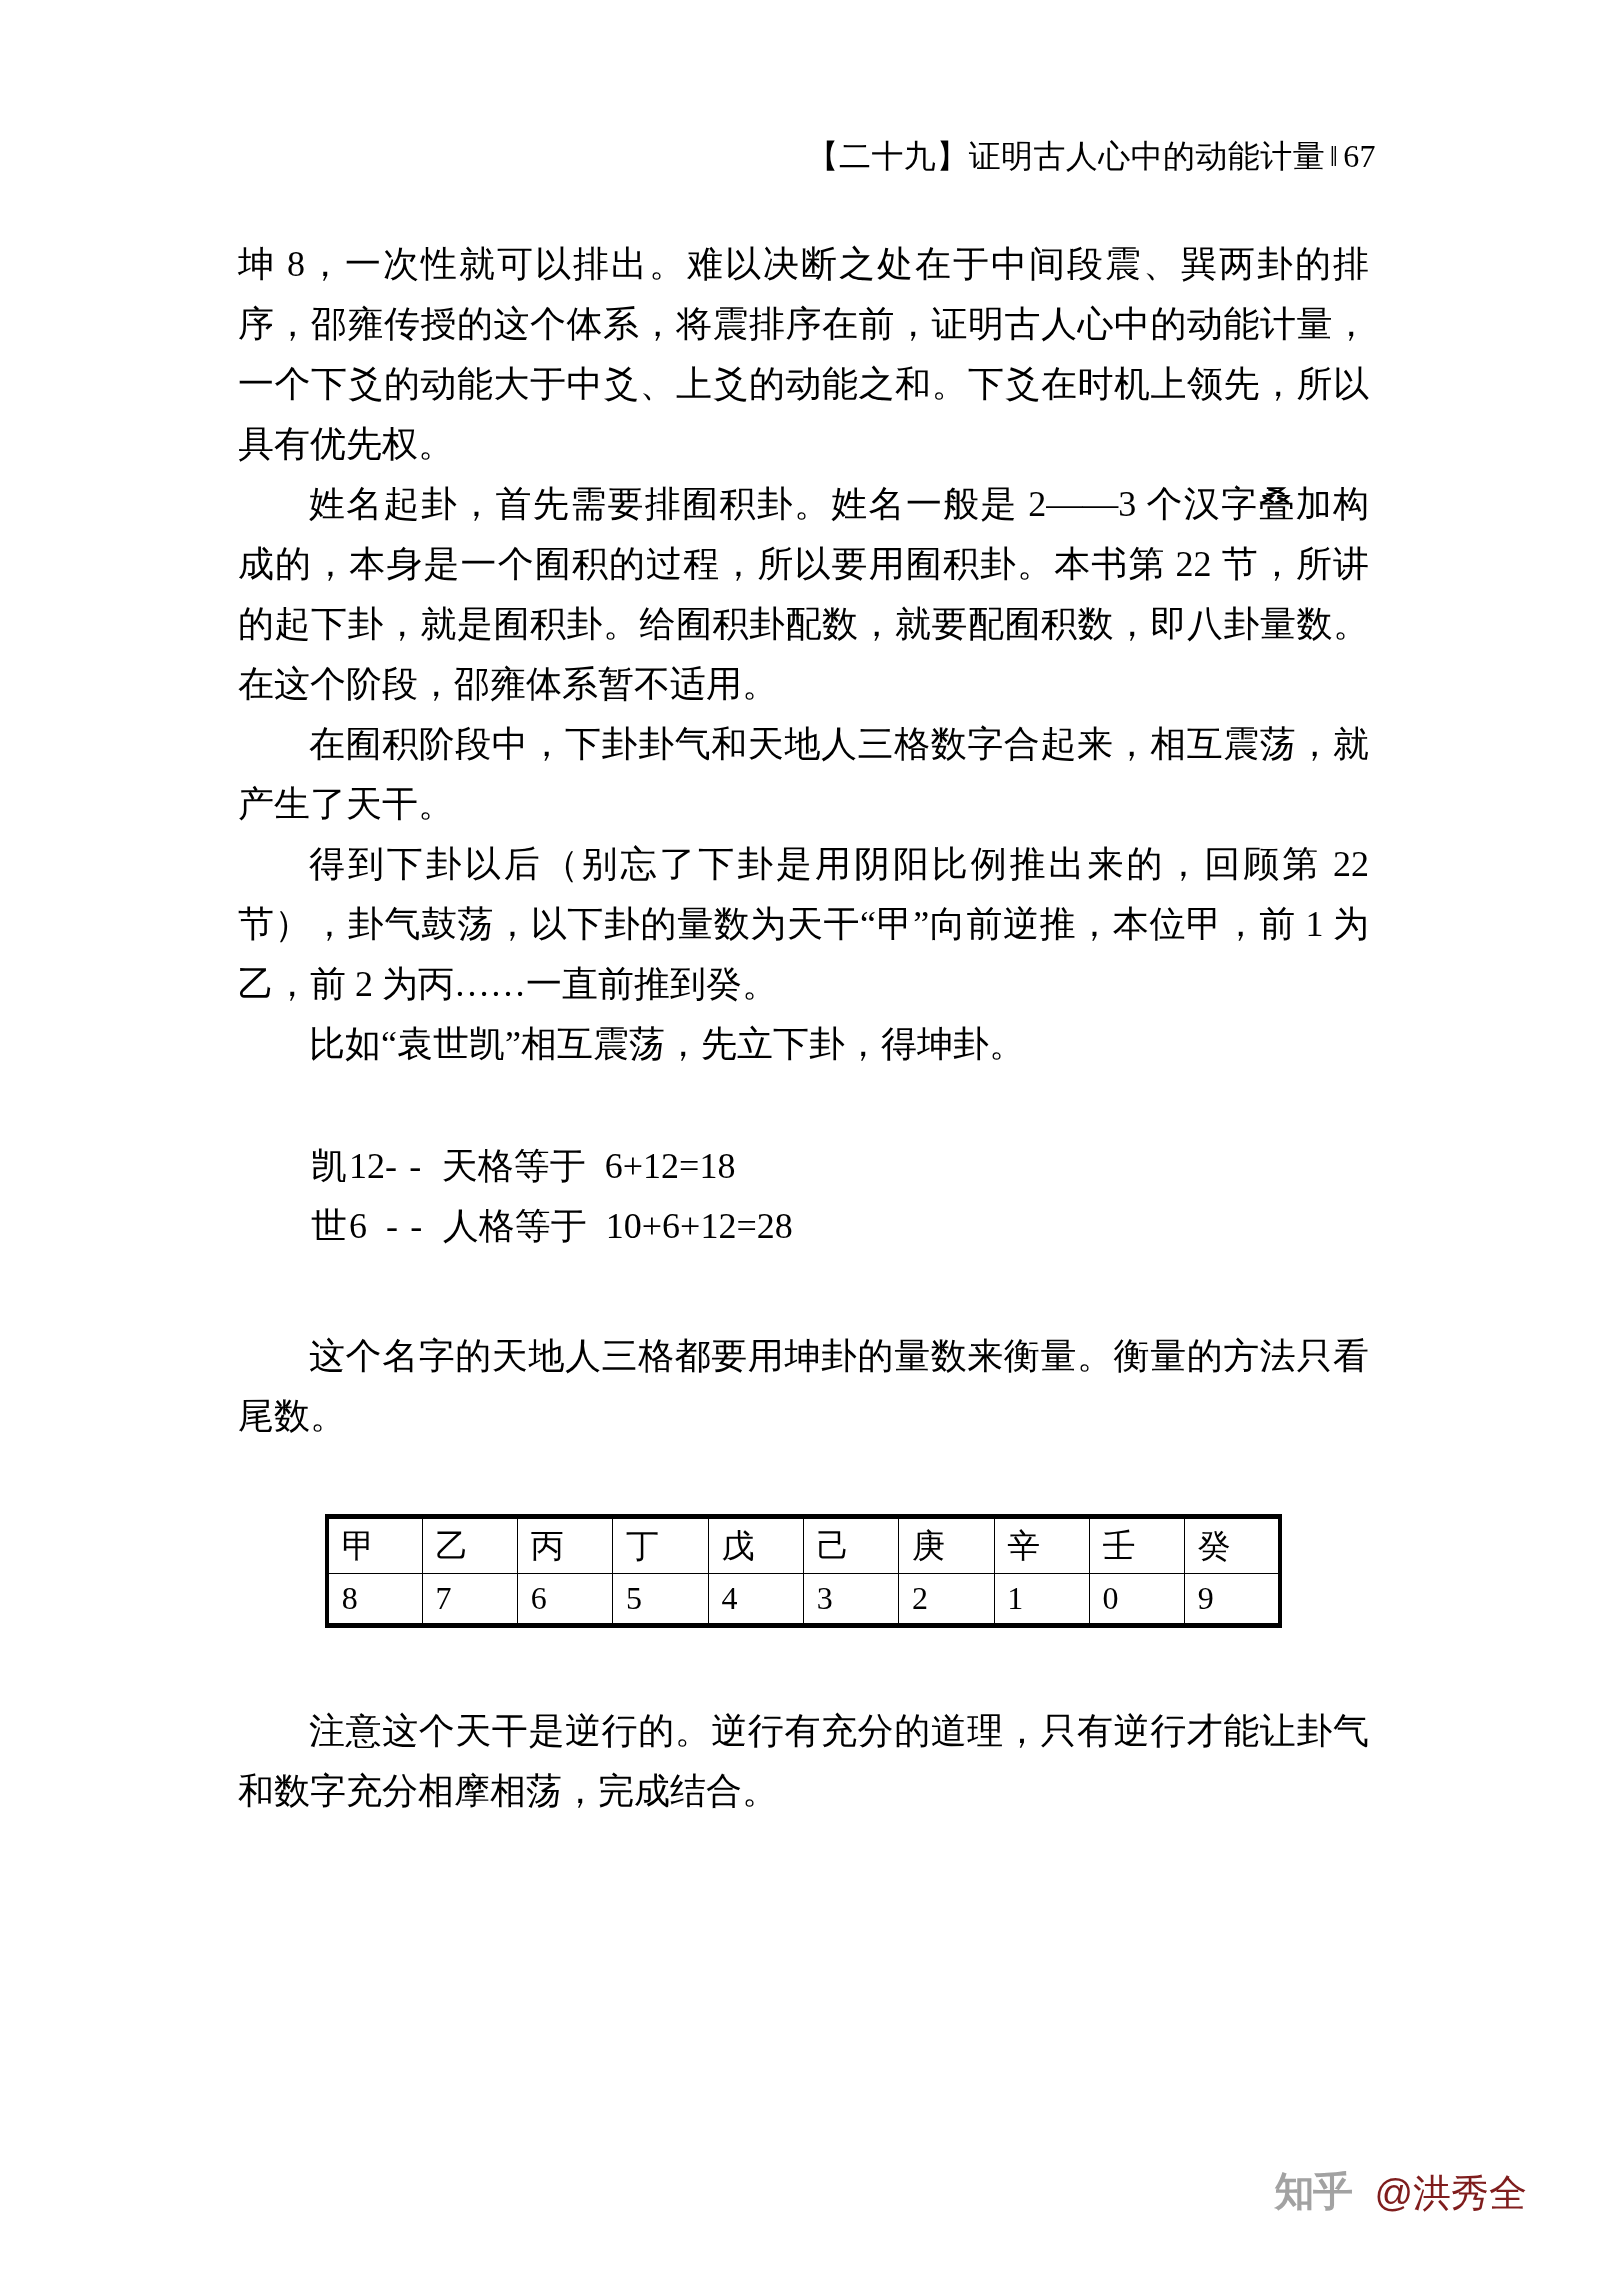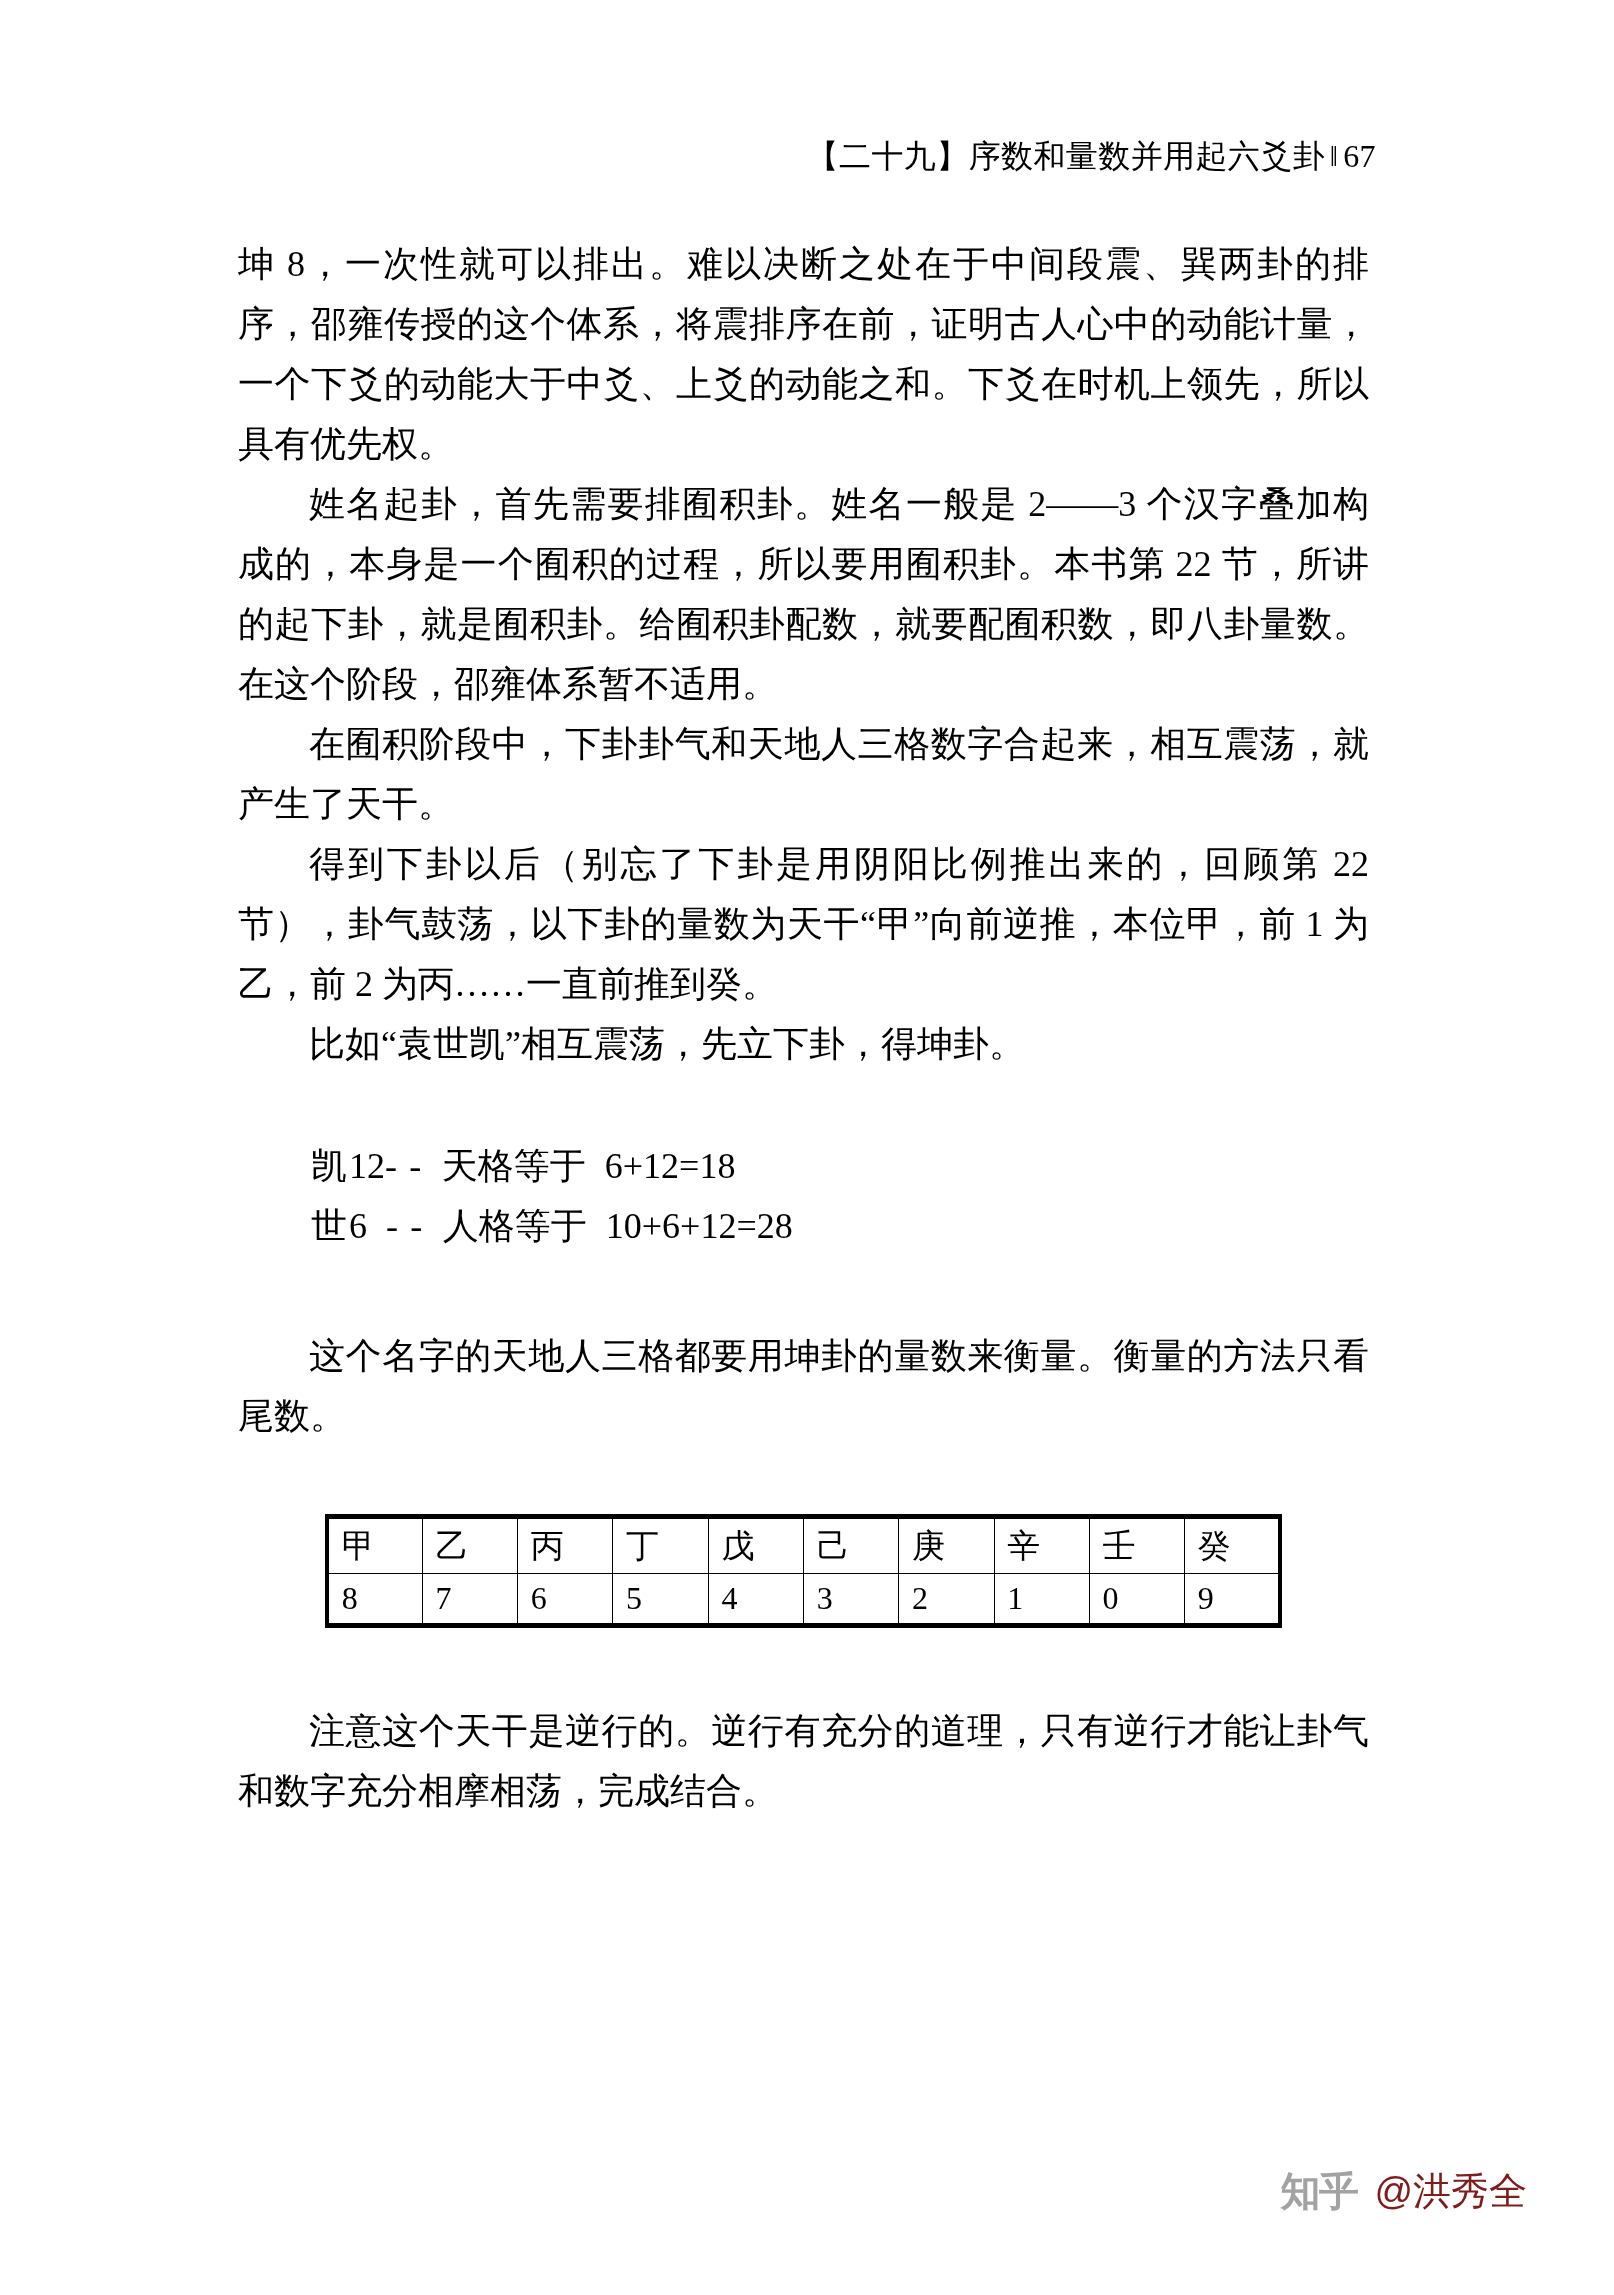--- a/index.html
+++ b/index.html
@@ -117,22 +117,22 @@
     border-left: 4px solid #000000;
     border-right: 4px solid #000000;
   }
 
   
   .watermark {
     position: absolute;
     right: 87px;
     bottom: 76px;
     display: flex;
-    align-items: center;
-    gap: 17px;
+    align-items: flex-end;
+    gap: 23px;
     color: #9b9b9b;
     font-size: 38px;
     font-family: "Liberation Sans", sans-serif;
     white-space: nowrap;
   }
   .watermark .zh-logo {
     font-size: 40px;
     font-weight: 700;
     letter-spacing: -1.6px;
     color: #a2a2a2;
@@ -141,21 +141,21 @@
     font-size: 38px;
     color: #7f1d1d;
   }
 </style>
 </head>
 <body>
 
 <div class="page">
 
   <div class="header">
-    <span>【二十九】序数和量数并用起六爻卦</span><span class="hd-sep">‖</span><span class="hd-page">67</span>
+    <span>【二十九】证明古人心中的动能计量</span><span class="hd-sep">‖</span><span class="hd-page">67</span>
   </div>
 
   <div class="body-col">
 
     <p class="para">坤 8，一次性就可以排出。难以决断之处在于中间段震、巽两卦的排序，邵雍传授的这个体系，将震排序在前，证明古人心中的动能计量，一个下爻的动能大于中爻、上爻的动能之和。下爻在时机上领先，所以具有优先权。</p>
     <p class="para indent">姓名起卦，首先需要排囿积卦。姓名一般是 2——3 个汉字叠加构成的，本身是一个囿积的过程，所以要用囿积卦。本书第 22 节，所讲的起下卦，就是囿积卦。给囿积卦配数，就要配囿积数，即八卦量数。在这个阶段，邵雍体系暂不适用。</p>
     <p class="para indent">在囿积阶段中，下卦卦气和天地人三格数字合起来，相互震荡，就产生了天干。</p>
     <p class="para indent">得到下卦以后（别忘了下卦是用阴阳比例推出来的，回顾第 22 节），卦气鼓荡，以下卦的量数为天干“甲”向前逆推，本位甲，前 1 为乙，前 2 为丙……一直前推到癸。</p>
     <p class="para indent">比如“袁世凯”相互震荡，先立下卦，得坤卦。</p>
 

